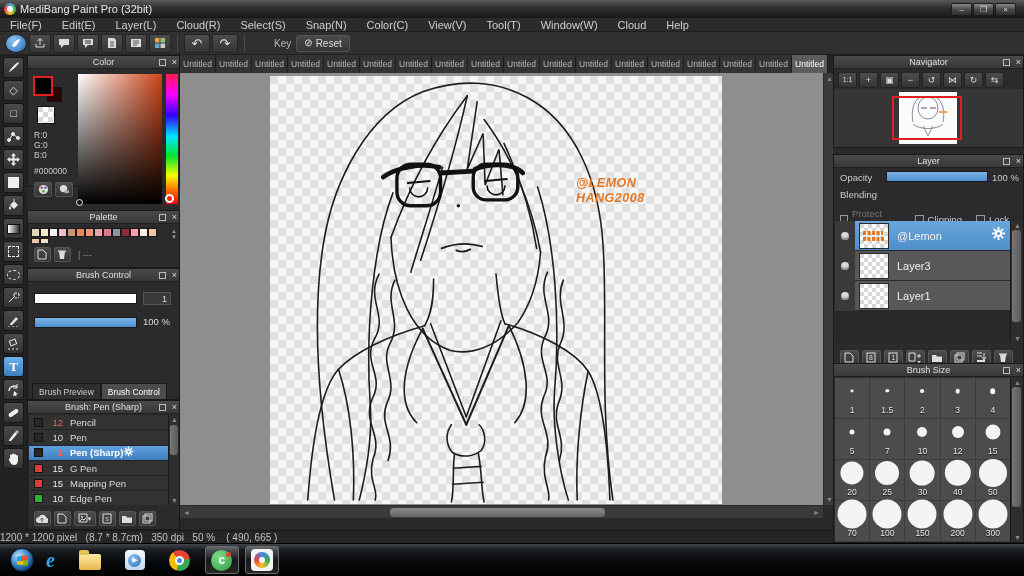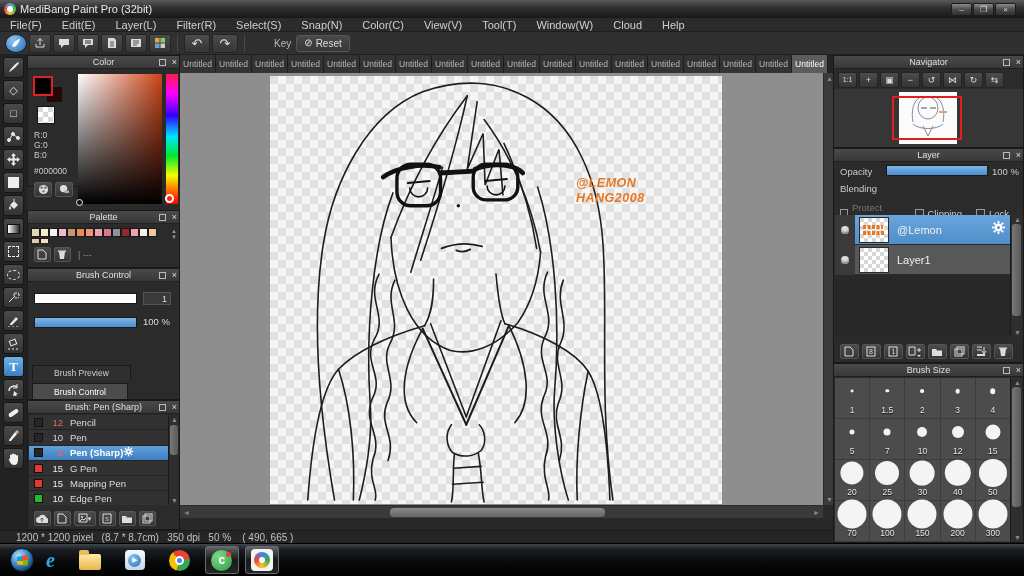--- a/index.html
+++ b/index.html
@@ -62,21 +62,21 @@
 
   
   .swatch { width:9px; height:9px; border:1px solid #1a1a1a; }
   .scrollarrows { font-size:6px; color:#999; line-height:6px; text-align:center; }
 
   
   .bar { height:11px; border:1px solid #191919; }
   .valbox { width:28px; height:13px; border:1px solid #555; background:#3a3a3a; color:#ddd;
     font-size:9px; text-align:right; padding-right:3px; line-height:12px; }
   .bctab { height:16px; font-size:8.5px; color:#ccc; border:1px solid #1a1a1a; border-bottom:none;
-    display:inline-flex; align-items:center; padding:0 21px; background:#2f2f2f; }
+    display:inline-flex; align-items:center; padding:0 6px; background:#2f2f2f; }
   .bctab.on { background:#4c4c4c; color:#fff; }
 
   
   .brow { height:15.3px; display:flex; align-items:center; font-size:9.5px; color:#ddd; border-bottom:1px solid #242424; background:#323232;}
   .brow.sel { background:linear-gradient(#5fa0dc,#3f7fc0); color:#fff; font-weight:bold; }
   .bchip { width:9px; height:9px; margin:0 4px 0 5px; border:1px solid #111; }
   .bsize { width:16px; text-align:right; margin-right:7px; }
   .sbar { position:absolute; background:#2e2e2e; border-left:1px solid #1a1a1a; }
   .sthumb { position:absolute; left:1px; background:linear-gradient(90deg,#777,#5a5a5a); border-radius:3px; }
   .miniicon { width:17px; height:15px; border:1px solid #555; border-radius:2px; background:linear-gradient(#4c4c4c,#353535);
@@ -119,21 +119,21 @@
   #blend-select { position:absolute; left:52px; top:0; width:122px; height:15px; background:linear-gradient(#555,#3e3e3e);
     border:1px solid #222; font-size:9.5px; color:#e8e8e8; padding:1px 4px; }
 
   #bs-grid { position:absolute; left:1px; top:14px; width:176px; display:grid; grid-template-columns:repeat(5,35.2px); }
   .bscell { height:41px; background:#4c4c4c; border-right:1px solid #3c3c3c; border-bottom:1px solid #3c3c3c; position:relative; }
   .bscircle { position:absolute; left:50%; top:13px; transform:translate(-50%,-50%); background:#f4f4f4; border-radius:50%; }
   .bsnum { position:absolute; bottom:3px; width:100%; text-align:center; font-size:8.5px; color:#e8e8e8; text-shadow:0 1px 1px #111; }
 
   
   #statusbar { position:absolute; left:0; top:530px; width:833px; height:13px; background:#262626;
-    border-top:1px solid #1a1a1a; font-size:10px; color:#c0c0c0; line-height:13px; white-space:pre; padding-left:16px; }
+    border-top:1px solid #1a1a1a; font-size:10px; color:#c0c0c0; line-height:13px; white-space:pre; padding-left:0; }
 
   
   #taskbar { position:absolute; left:0; top:543px; width:1024px; height:33px;
     background:linear-gradient(#41464c,#1a1d21 18%,#060708 60%,#000); border-top:1px solid #000; display:flex; align-items:center; }
   .tbicon { margin:0 12px; }
   #startorb { width:24px; height:24px; border-radius:50%; margin-left:10px;
     background:radial-gradient(circle at 35% 30%, #b8e0f8, #3a86c8 45%, #0a2e5c 85%); position:relative; border:1px solid #0a1a30;}
   #startorb .flag { position:absolute; left:6px; top:6px; width:11px; height:11px;
     background:conic-gradient(#f25022 0 25%, #7fba00 0 50%, #ffb900 0 75%, #00a4ef 0); border-radius:2px; opacity:.95;
     clip-path:polygon(0 15%, 100% 0, 100% 100%, 0 85%); }
@@ -173,21 +173,21 @@
     <div class="winbtn">–</div>
     <div class="winbtn">❐</div>
     <div class="winbtn">×</div>
   </div>
 </div>
 
 <div id="menubar">
     <div class="menuitem">File(F)</div>
     <div class="menuitem">Edit(E)</div>
     <div class="menuitem">Layer(L)</div>
-    <div class="menuitem">Filter(R)</div>
+    <div class="menuitem">Cloud(R)</div>
     <div class="menuitem">Select(S)</div>
     <div class="menuitem">Snap(N)</div>
     <div class="menuitem">Color(C)</div>
     <div class="menuitem">View(V)</div>
     <div class="menuitem">Tool(T)</div>
     <div class="menuitem">Window(W)</div>
     <div class="menuitem">Cloud</div>
     <div class="menuitem">Help</div>
   </div>
 
@@ -653,21 +653,21 @@
           <path d="M22,16 h6 M31,16 h6" stroke="#555"></path>
           <path d="M14,32 C20,38 38,38 44,32 M24,34 L29,44 L34,34"></path>
         </g>
         <path d="M40,20 h8" stroke="#e8a05a" stroke-width="2"></path>
       </svg>
     </div>
     <div id="navred"></div>
   </div>
 </div>
 
-<div class="panel" style="left:833px; top:148px; width:191px; height:215px;">
+<div class="panel" style="left:833px; top:154px; width:191px; height:215px;">
   <div class="phead">
     <span>Layer</span>
     <span class="pops"></span>
     <span class="pclose">×</span>
   </div>
   <div class="abs" style="left:6px; top:17px; font-size:9.5px;text-align:right;">Opacity</div>
   <div class="abs layerslider" style="left:52px; top:16px; width:102px;"></div>
   <div class="abs" style="left:158px; top:17px; font-size:9.5px;">100 %</div>
   <div class="abs" style="left:6px; top:34px; font-size:9.5px;">Blending</div>
   <div id="layer-checks" class="abs" style="left:6px; top:53px; display:flex; align-items:center;">
@@ -706,20 +706,27 @@
             </g>
             <circle cx="8" cy="8" r="4" fill="#fff"></circle>
             <circle cx="8" cy="8" r="1.6" fill="#4f8ec9"></circle>
           </svg></div>
       </div>
       <div class="lrow">
         <div class="lvis">
           <div class="ldot"></div>
         </div>
         <div class="lthumb"></div>
+        <div class="lname">Layer3</div>
+      </div>
+      <div class="lrow">
+        <div class="lvis">
+          <div class="ldot"></div>
+        </div>
+        <div class="lthumb"></div>
         <div class="lname">Layer1</div>
       </div>
     </div>
   <div class="sbar" style="right:1px; top:66px; width:12px; height:122px;">
     <div class="scrollbtn" style="top:1px; left:3px;">▲</div>
     <div class="sthumb" style="top:9px; width:9px; height:92px;"></div>
     <div class="scrollbtn" style="bottom:1px; left:3px;">▼</div>
   </div>
   <div id="layerbtns" class="abs" style="left:4px; bottom:3px; display:flex;">
       <div class="miniicon" style="width: 19px;">

